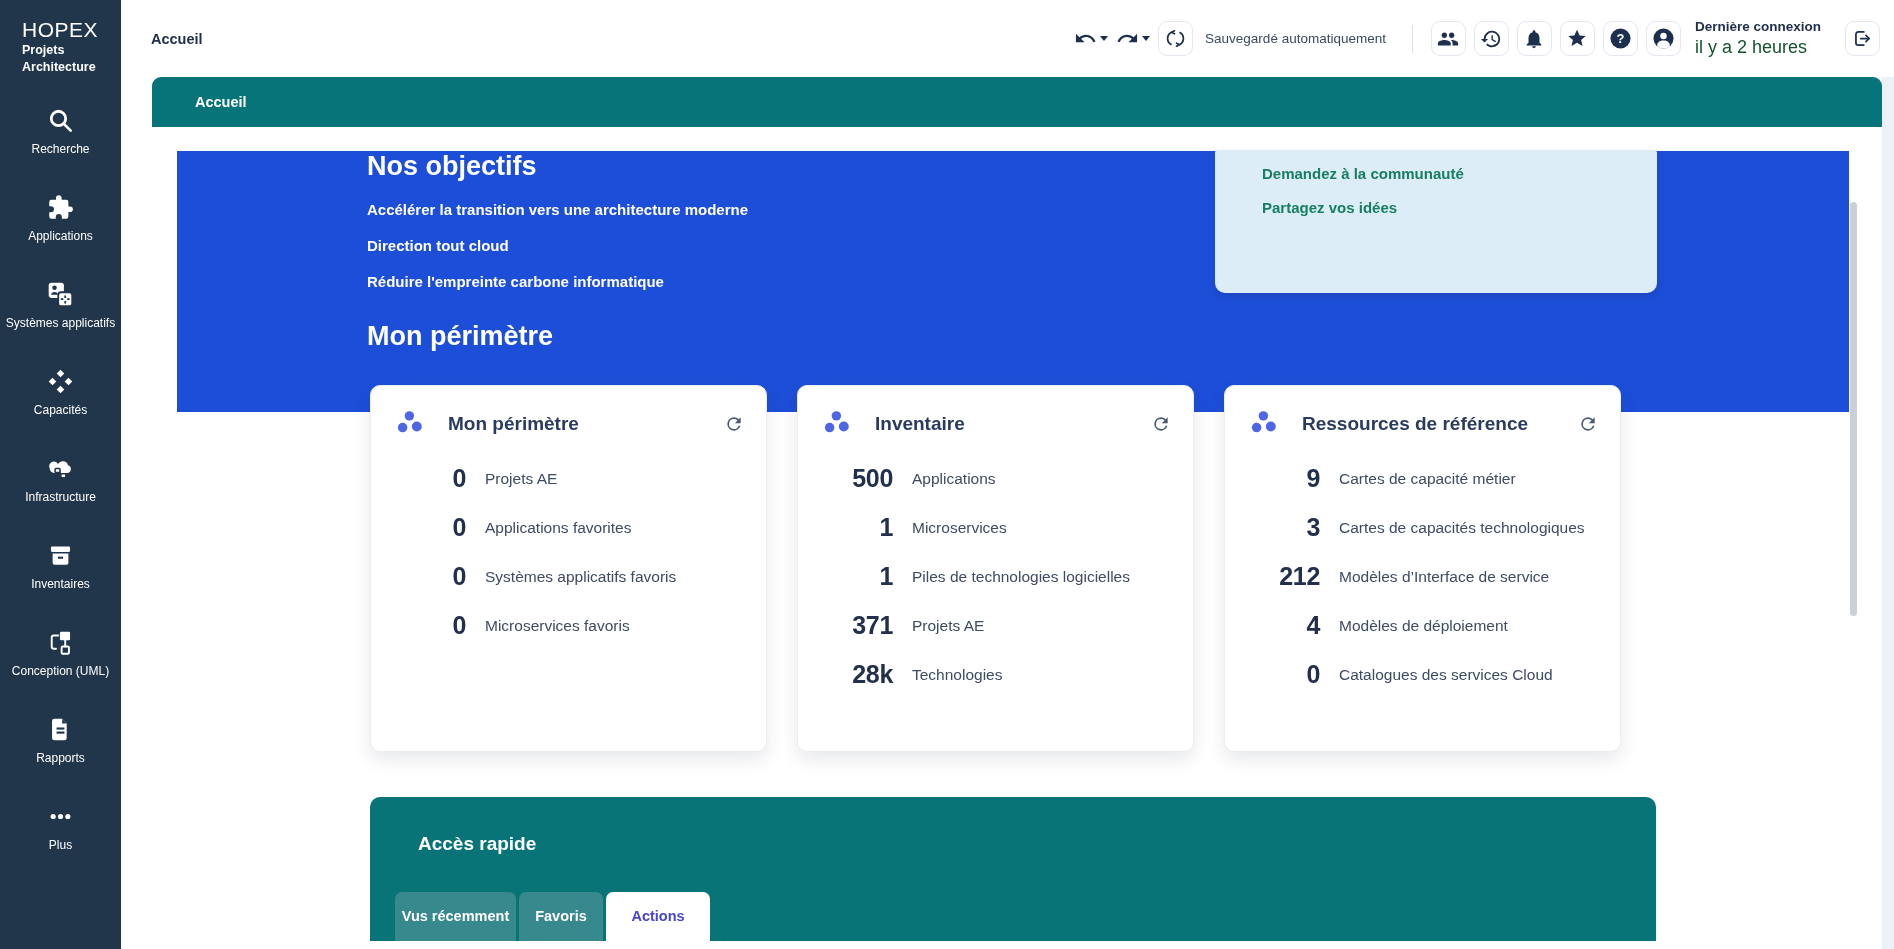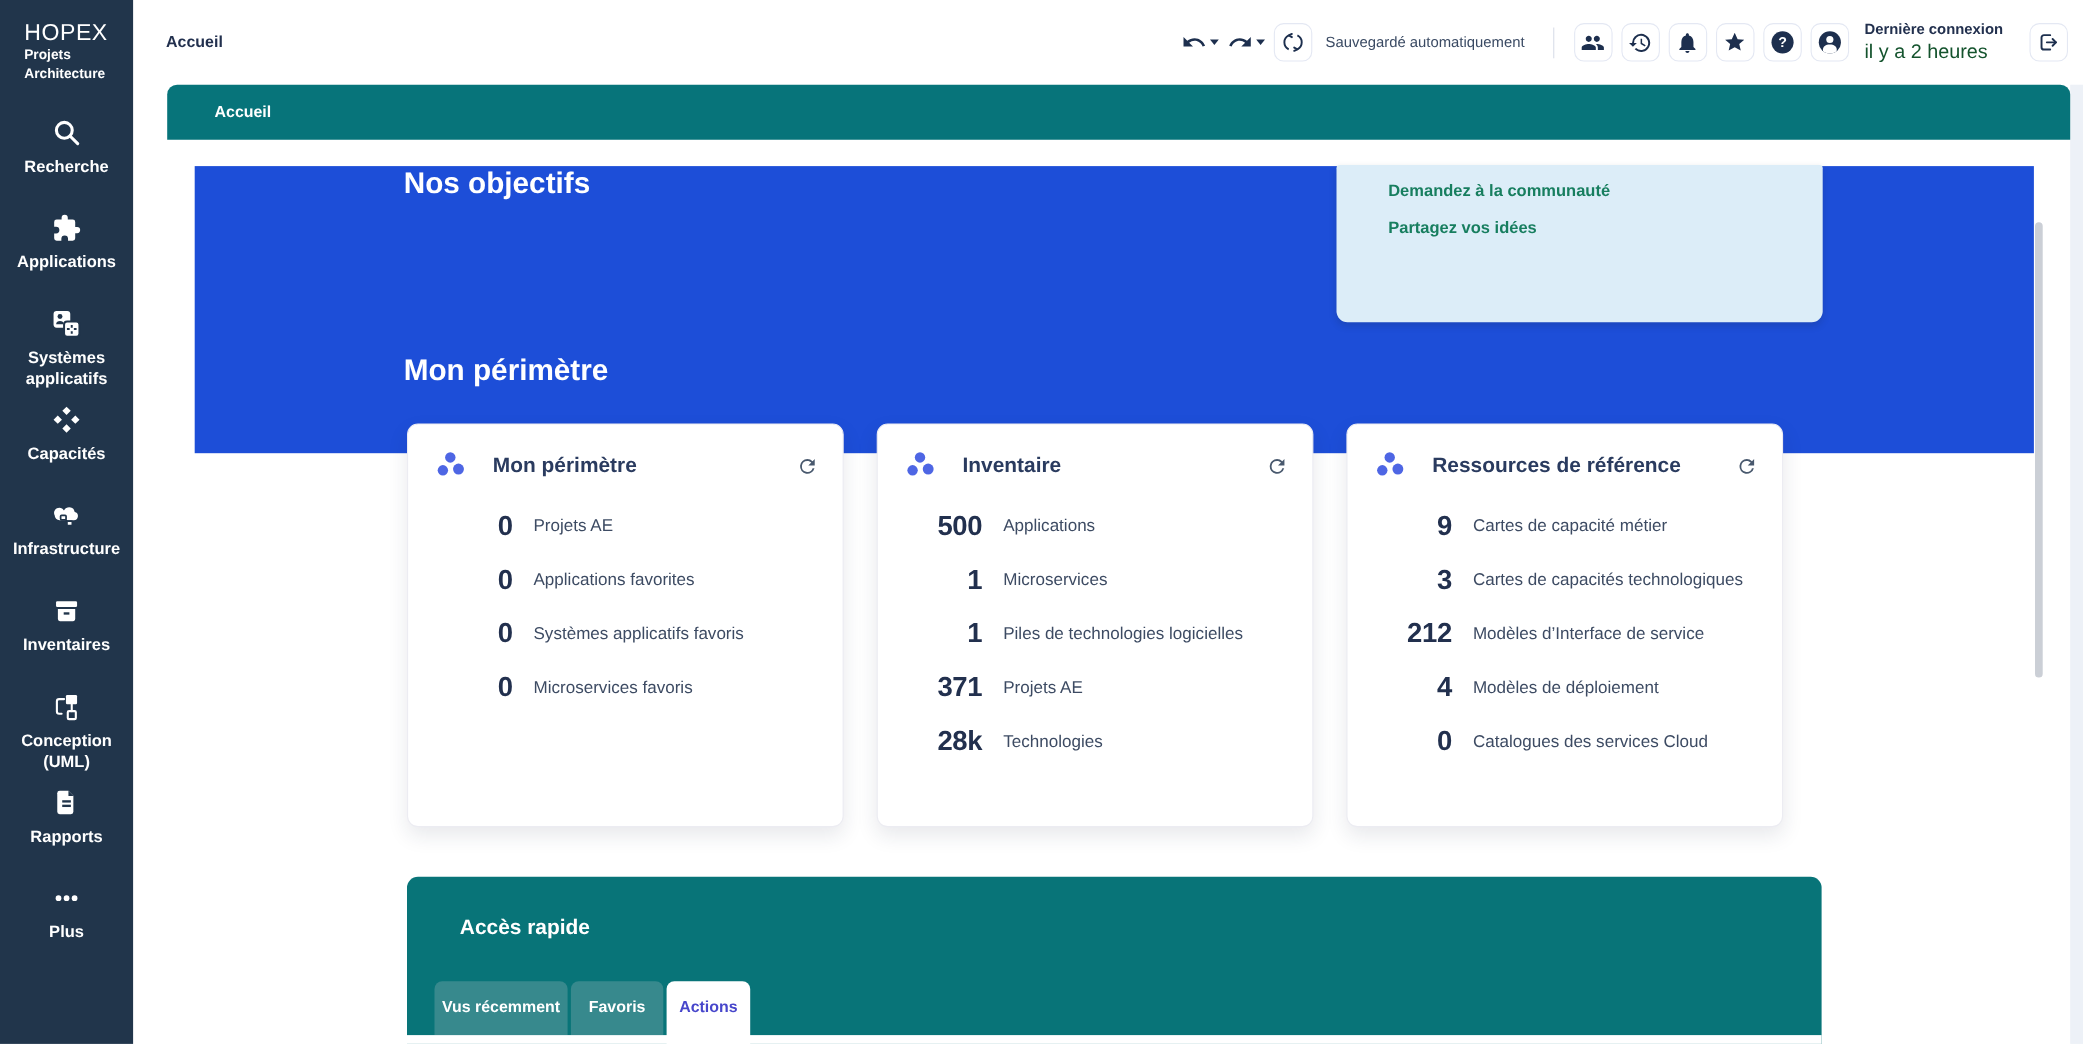--- a/index.html
+++ b/index.html
@@ -10,21 +10,21 @@
   }
   svg { display:block; }
 
   
   .sidebar { position:absolute; left:0; top:0; width:121px; height:949px; background:#21354b; color:#fff; z-index:40; }
   .logo { padding:18px 8px 0 22px; }
   .logo-title { font-size:21px; font-weight:400; letter-spacing:.5px; }
   .logo-sub { font-size:12.5px; font-weight:600; line-height:1.35; }
   .nav { margin-top:22px; display:flex; flex-direction:column; }
   .nav-item { height:87px; display:flex; flex-direction:column; align-items:center; padding-top:9px; gap:8px; cursor:pointer; text-align:center; }
-  .nav-label { font-size:15px; font-weight:700; line-height:1.3; padding:0 4px; }
+  .nav-label { font-size:12px; font-weight:400; line-height:1.3; padding:0 4px; }
 
   
   .topbar { position:absolute; left:121px; top:0; width:1773px; height:77px; background:#fff; }
   .breadcrumb { position:absolute; left:30px; top:0; height:77px; display:flex; align-items:center; font-size:14.5px; font-weight:700; color:#22304e; }
   .topbar-right { position:absolute; right:14px; top:0; height:77px; display:flex; align-items:center; gap:8px; color:#1d2f4e; }
   .icon-plain { display:flex; align-items:center; gap:3px; cursor:pointer; }
   .caret-down { width:0; height:0; border-left:4px solid transparent; border-right:4px solid transparent; border-top:5px solid #1d2f4e; }
   .icon-btn { width:35px; height:35px; border:1px solid #e4e8f3; border-radius:9px; display:flex; align-items:center; justify-content:center; background:#fff; cursor:pointer; }
   .autosave { font-size:13.5px; color:#3a4a63; margin:0 8px 0 4px; white-space:nowrap; }
   .tb-sep { width:1px; height:28px; background:#d9dee9; margin:0 10px; }
@@ -60,21 +60,21 @@
   .stat-value { width:71px; text-align:right; font-size:25px; font-weight:700; color:#22304e; letter-spacing:-.3px; }
   .stat-label { margin-left:19px; font-size:15.5px; color:#3d4b63; }
 
   
   .quick { position:absolute; left:370px; top:797px; width:1286px; height:152px; background:#087478; border-radius:10px 10px 0 0; z-index:1; }
   .quick-title { padding:36px 0 0 48px; font-size:19px; font-weight:700; color:#fff; }
   .quick-tabs { position:absolute; left:25px; top:95px; display:flex; gap:3px; }
   .qtab { border-radius:7px 7px 0 0; display:flex; justify-content:center; padding-top:16px; font-size:14.5px; font-weight:700; cursor:pointer; }
   .qtab.inactive { background:#37898d; color:#fff; height:49px; }
   .qtab.active { background:#fff; color:#4746cb; height:57px; }
-  .qt-0 { width:121px; } .qt-1 { width:84px; } .qt-2 { width:76px;text-align:right; }
+  .qt-0 { width:121px; } .qt-1 { width:84px; } .qt-2 { width:104px;text-align:right; }
   .quick-panel { position:absolute; left:0; top:144px; width:1286px; height:8px; background:#fff; }
 
   .scroll-thumb { position:absolute; left:1850px; top:202px; width:7px; height:414px; background:#cbcfd6; border-radius:4px; z-index:30; cursor:pointer; }
 </style>
 </head>
 <body>
 
 <div class="sidebar">
   <div class="logo">
     <div class="logo-title">HOPEX</div>
@@ -301,20 +301,25 @@
   </div>
 </div>
 
 <div class="tabstrip">
   <span>Accueil</span>
 </div>
 <div class="rightbg"></div>
 
 <div class="banner">
   <div class="obj-title">Nos objectifs</div>
+  <div class="obj-links">
+    <a>Accélérer la transition vers une architecture moderne</a>
+    <a>Direction tout cloud</a>
+    <a>Réduire l'empreinte carbone informatique</a>
+  </div>
   <div class="perimeter-title">Mon périmètre</div>
 
   <div class="help-card">
     <div class="help-links">
       <a>Demandez à la communauté</a>
       <a>Partagez vos idées</a>
     </div>
   </div>
 </div>
 

